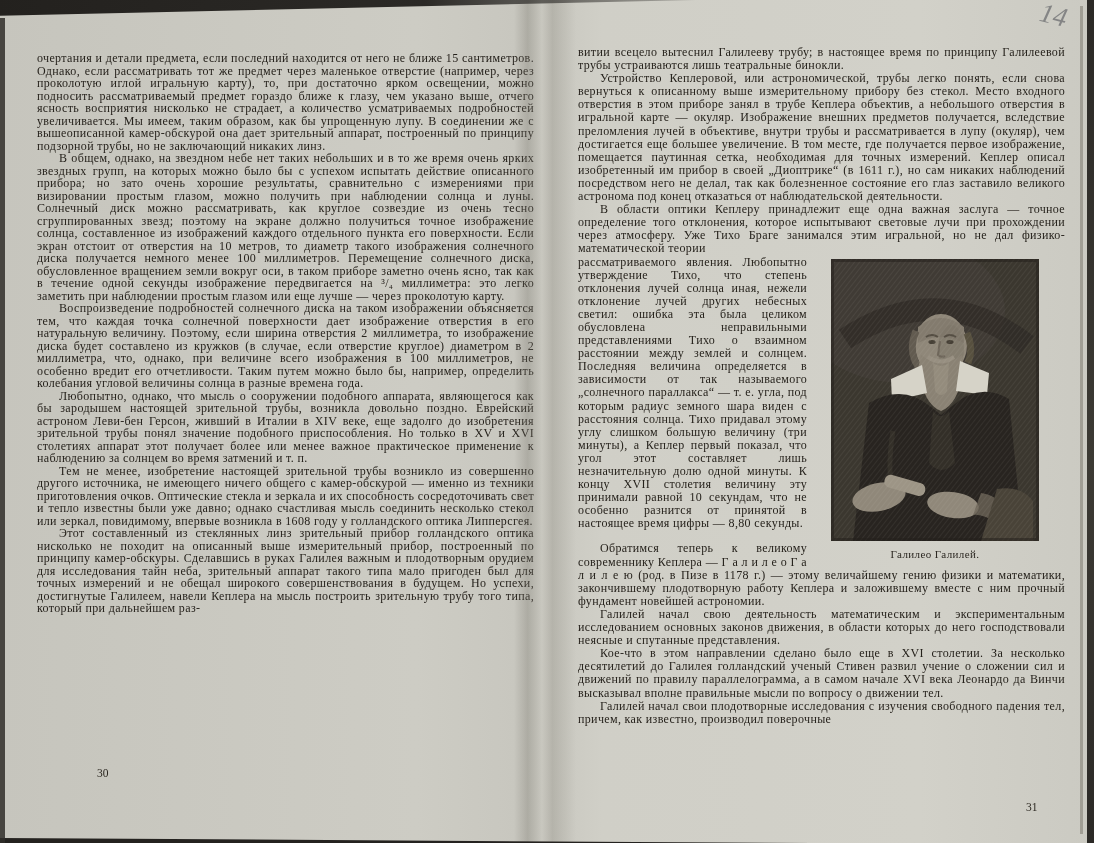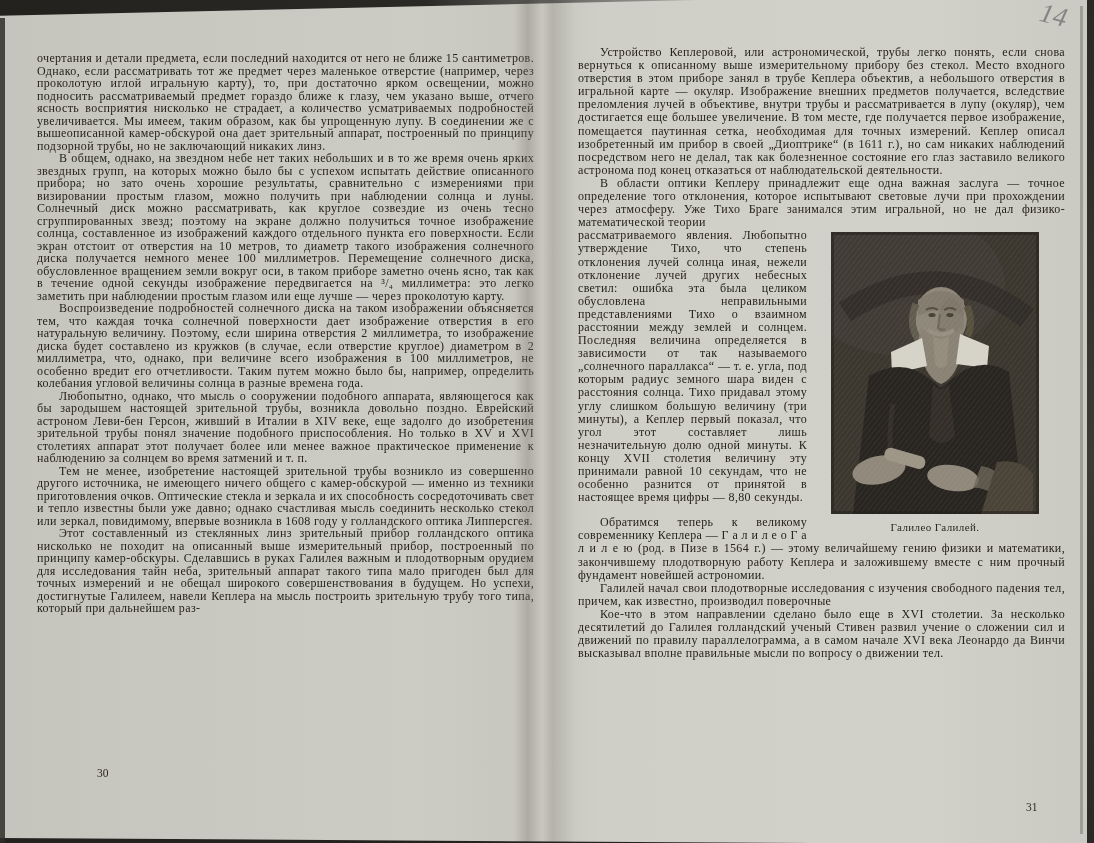--- a/index.html
+++ b/index.html
@@ -75,20 +75,21 @@
   <div class="text-col col-left">
     <p class="para noindent">очертания и детали предмета, если последний находится от него не ближе 15 сантиметров. Однако, если рассматривать тот же предмет через маленькое отверстие (например, через проколотую иглой игральную карту), то, при достаточно ярком освещении, можно подносить рассматриваемый предмет гораздо ближе к глазу, чем указано выше, отчего ясность восприятия нисколько не страдает, а количество усматриваемых подробностей увеличивается. Мы имеем, таким образом, как бы упрощенную лупу. В соединении же с вышеописанной камер-обскурой она дает зрительный аппарат, построенный по принципу подзорной трубы, но не заключающий никаких линз.</p>
     <p class="para">В общем, однако, на звездном небе нет таких небольших и в то же время очень ярких звездных групп, на которых можно было бы с успехом испытать действие описанного прибора; но зато очень хорошие результаты, сравнительно с измерениями при визировании простым глазом, можно получить при наблюдении солнца и луны. Солнечный диск можно рассматривать, как круглое созвездие из очень тесно сгруппированных звезд; поэтому на экране должно получиться точное изображение солнца, составленное из изображений каждого отдельного пункта его поверхности. Если экран отстоит от отверстия на 10 метров, то диаметр такого изображения солнечного диска получается немного менее 100 миллиметров. Перемещение солнечного диска, обусловленное вращением земли вокруг оси, в таком приборе заметно очень ясно, так как в течение одной секунды изображение передвигается на ³/₄ миллиметра: это легко заметить при наблюдении простым глазом или еще лучше — через проколотую карту.</p>
     <p class="para">Воспроизведение подробностей солнечного диска на таком изображении объясняется тем, что каждая точка солнечной поверхности дает изображение отверстия в его натуральную величину. Поэтому, если ширина отверстия 2 миллиметра, то изображение диска будет составлено из кружков (в случае, если отверстие круглое) диаметром в 2 миллиметра, что, однако, при величине всего изображения в 100 миллиметров, не особенно вредит его отчетливости. Таким путем можно было бы, например, определить колебания угловой величины солнца в разные времена года.</p>
     <p class="para">Любопытно, однако, что мысль о сооружении подобного аппарата, являющегося как бы зародышем настоящей зрительной трубы, возникла довольно поздно. Еврейский астроном Леви-бен Герсон, живший в Италии в XIV веке, еще задолго до изобретения зрительной трубы понял значение подобного приспособления. Но только в XV и XVI столетиях аппарат этот получает более или менее важное практическое применение к наблюдению за солнцем во время затмений и т. п.</p>
     <p class="para">Тем не менее, изобретение настоящей зрительной трубы возникло из совершенно другого источника, не имеющего ничего общего с камер-обскурой — именно из техники приготовления очков. Оптические стекла и зеркала и их способность сосредоточивать свет и тепло известны были уже давно; однако счастливая мысль соединить несколько стекол или зеркал, повидимому, впервые возникла в 1608 году у голландского оптика Липперсгея.</p>
     <p class="para">Этот составленный из стеклянных линз зрительный прибор голландского оптика нисколько не походит на описанный выше измерительный прибор, построенный по принципу камер-обскуры. Сделавшись в руках Галилея важным и плодотворным орудием для исследования тайн неба, зрительный аппарат такого типа мало пригоден был для точных измерений и не обещал широкого совершенствования в будущем. Но успехи, достигнутые Галилеем, навели Кеплера на мысль построить зрительную трубу того типа, который при дальнейшем раз-</p>
   </div>
 
   <div class="text-col col-right">
+    <p class="para noindent">витии всецело вытеснил Галилееву трубу; в настоящее время по принципу Галилеевой трубы устраиваются лишь театральные бинокли.</p>
     <p class="para">Устройство Кеплеровой, или астрономической, трубы легко понять, если снова вернуться к описанному выше измерительному прибору без стекол. Место входного отверстия в этом приборе занял в трубе Кеплера объектив, а небольшого отверстия в игральной карте — окуляр. Изображение внешних предметов получается, вследствие преломления лучей в объективе, внутри трубы и рассматривается в лупу (окуляр), чем достигается еще большее увеличение. В том месте, где получается первое изображение, помещается паутинная сетка, необходимая для точных измерений. Кеплер описал изобретенный им прибор в своей „Диоптрике“ (в 1611 г.), но сам никаких наблюдений посредством него не делал, так как болезненное состояние его глаз заставило великого астронома под конец отказаться от наблюдательской деятельности.</p>
     <p class="para">
       <span>В области оптики Кеплеру принадлежит еще одна важная заслуга — точное определение того отклонения, которое испытывают световые лучи при прохождении через атмосферу. Уже Тихо Браге занимался этим игральной, но не дал физико-математической теории</span>
       </p><figure class="portrait-figure">
         <svg viewBox="0 0 208 282" xmlns="http://www.w3.org/2000/svg">
           <defs>
             <pattern id="ht" width="4" height="4" patternUnits="userSpaceOnUse" patternTransform="rotate(38)">
               <line x1="0" y1="0" x2="0" y2="4" stroke="#d8d6cc" stroke-width="1.1"></line>
             </pattern>
           </defs>
@@ -127,23 +128,24 @@
 
           <path d="M166,230 q24,-4 36,12 L202,282 L150,282 Z" fill="#494338"></path>
 
           <rect width="208" height="282" fill="url(#ht)" opacity="0.13"></rect>
           <rect x="1.5" y="1.5" width="205" height="279" fill="none" stroke="#211e1a" stroke-width="3" opacity="0.5"></rect>
         </svg>
         <figcaption>Галилео Галилей.</figcaption>
       </figure>
       <span>рассматриваемого явления. Любопытно утверждение Тихо, что степень отклонения лучей солнца иная, нежели отклонение лучей других небесных светил: ошибка эта была целиком обусловлена неправильными представлениями Тихо о взаимном расстоянии между землей и солнцем. Последняя величина определяется в зависимости от так называемого „солнечного параллакса“ — т. е. угла, под которым радиус земного шара виден с расстояния солнца. Тихо придавал этому углу слишком большую величину (три минуты), а Кеплер первый показал, что угол этот составляет лишь незначительную долю одной минуты. К концу XVII столетия величину эту принимали равной 10 секундам, что не особенно разнится от принятой в настоящее время цифры — 8,80 секунды.</span>
     <p></p>
-    <p class="para">Обратимся теперь к великому современнику Кеплера — Г а л и л е о  Г а л и л е ю (род. в Пизе в 1564 г.) — этому величайшему гению физики и математики, закончившему плодотворную работу Кеплера и заложившему вместе с ним прочный фундамент новейшей астрономии.</p>
+    <p class="para">Обратимся теперь к великому современнику Кеплера — Г а л и л е о  Г а л и л е ю (род. в Пизе в 1178 г.) — этому величайшему гению физики и математики, закончившему плодотворную работу Кеплера и заложившему вместе с ним прочный фундамент новейшей астрономии.</p>
+    <p class="para">Галилей начал свою деятельность математическим и экспериментальным исследованием основных законов движения, в области которых до него господствовали неясные и спутанные представления.</p>
+    <p class="para">Кое-что в этом направлении сделано было еще в XVI столетии. За несколько десятилетий до Галилея голландский ученый Стивен развил учение о сложении сил и движений по правилу параллелограмма, а в самом начале XVI века Леонардо да Винчи высказывал вполне правильные мысли по вопросу о движении тел.</p>
     <p class="para">Галилей начал свои плодотворные исследования с изучения свободного падения тел, причем, как известно, производил поверочные</p>
-    <p class="para">Кое-что в этом направлении сделано было еще в XVI столетии. За несколько десятилетий до Галилея голландский ученый Стивен развил учение о сложении сил и движений по правилу параллелограмма, а в самом начале XVI века Леонардо да Винчи высказывал вполне правильные мысли по вопросу о движении тел.</p>
   </div>
 
   <div class="page-number pg-left">30</div>
   <div class="page-number pg-right">31</div>
 
   <div class="pencil-mark">14</div>
 
   <div class="gutter-shadow"></div>
   <div class="page-edge-line"></div>
   <div class="edge-top"></div>

